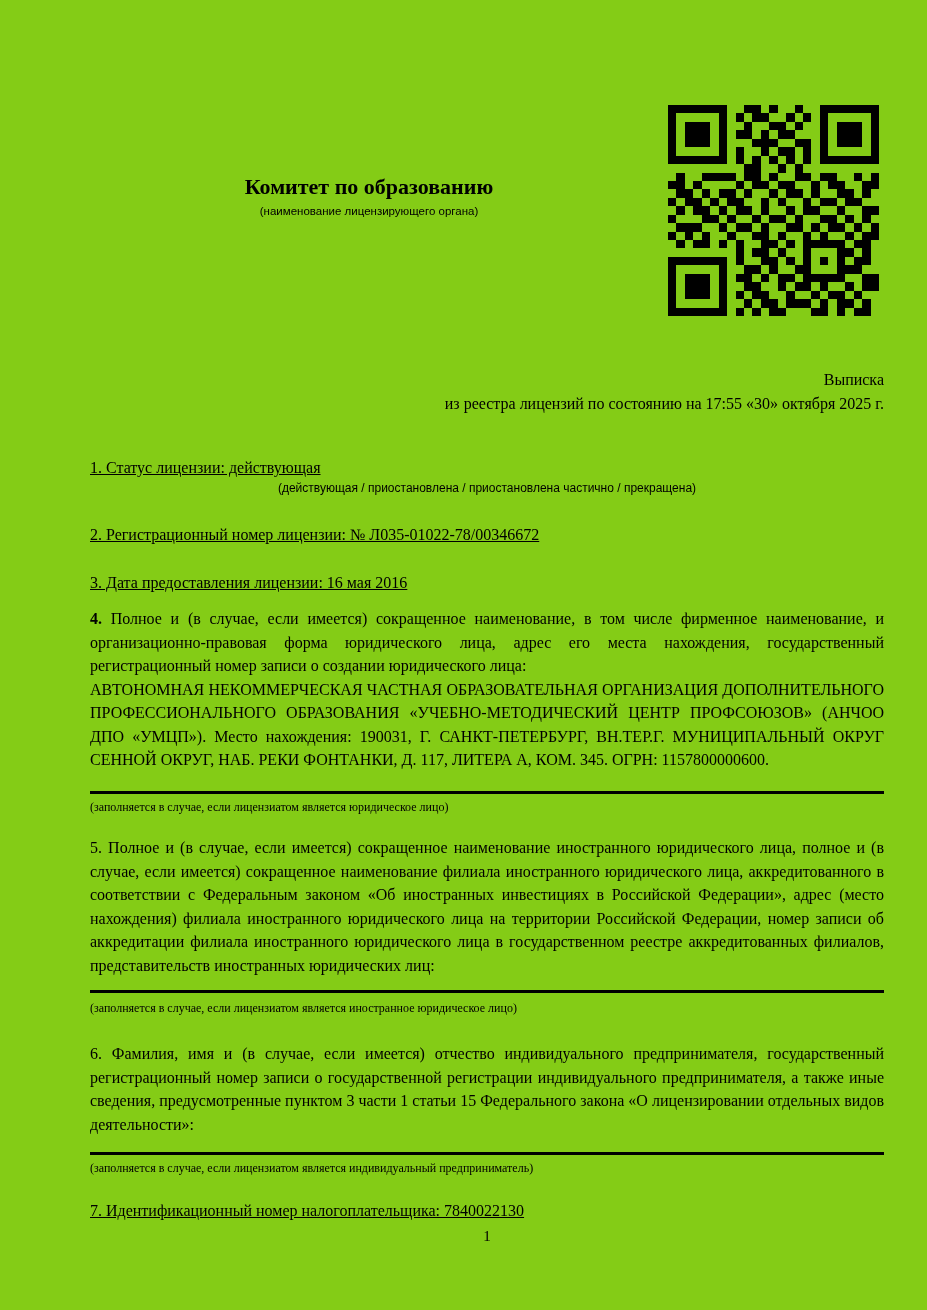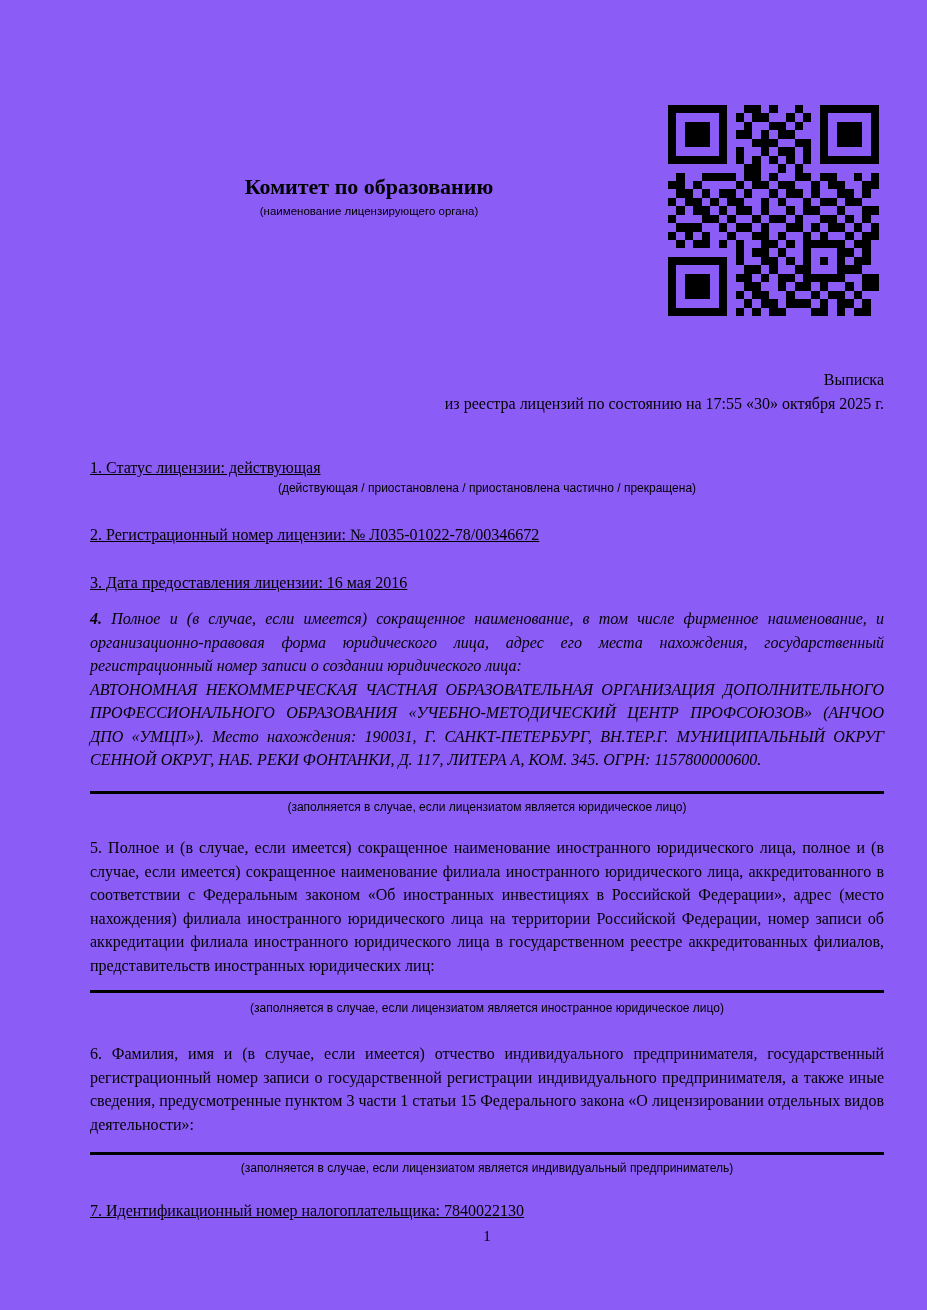--- a/index.html
+++ b/index.html
@@ -2,21 +2,21 @@
 <html><head>
 <meta charset="utf-8">
 <style>
   * { margin: 0; padding: 0; box-sizing: border-box; }
   html, body { background: #e8e8e8; }
   .page {
     position: relative;
     width: 927px;
     height: 1310px;
     margin: 0 auto;
-    background: #8b5cf6;
+    background: #84cc16;
     font-family: "Liberation Serif", serif;
     color: #000000;
     overflow: hidden;
   }
   .col { position: absolute; left: 90px; width: 794px; }
 
   .header-block { position: absolute; left: 90px; width: 558px; top: 174px; text-align: center; }
   .issuer-name { font-size: 22px; font-weight: bold; line-height: 26px; }
   .issuer-caption { font-family: "Liberation Sans", sans-serif; font-size: 11.5px; line-height: 14px; margin-top: 4px; }
 
@@ -25,30 +25,30 @@
 
   .doc-title { top: 368px; text-align: right; font-size: 16px; line-height: 24px; }
 
   .line-item { font-size: 16px; line-height: 23.5px; text-decoration: underline; }
   .item-status { top: 456px; }
   .status-caption { top: 481px; text-align: center; font-family: "Liberation Sans", sans-serif; font-size: 12px; }
   .item-reg { top: 523px; }
   .item-date { top: 571px; }
 
   .para { font-size: 16px; line-height: 23.5px; text-align: justify; }
-  .item4-block { top: 607px; font-style: italic; }
+  .item4-block { top: 607px; }
   .bold-num { font-weight: bold; }
 
   .rule { position: absolute; left: 90px; width: 794px; height: 3px; background: #000000; }
   .rule-1 { top: 791px; }
   .rule-2 { top: 990px; }
   .rule-3 { top: 1152px; }
 
-  .rule-caption { position: absolute; left: 90px; width: 794px; text-align: center;
-    font-family: Liberation Sans, sans-serif; font-size: 12px; line-height: 14px; }
+  .rule-caption { position: absolute; left: 90px; width: 794px; 
+    font-family: Liberation Serif, serif; font-size: 12px; line-height: 14px; }
   .caption-4 { top: 800px; }
   .caption-5 { top: 1001px; }
   .caption-6 { top: 1161px; }
 
   .item5-block { top: 836px; }
   .item6-block { top: 1042px; }
   .item7-block { top: 1199px; }
 
   .page-number { top: 1228px; text-align: center; font-size: 15px; }
 </style>

